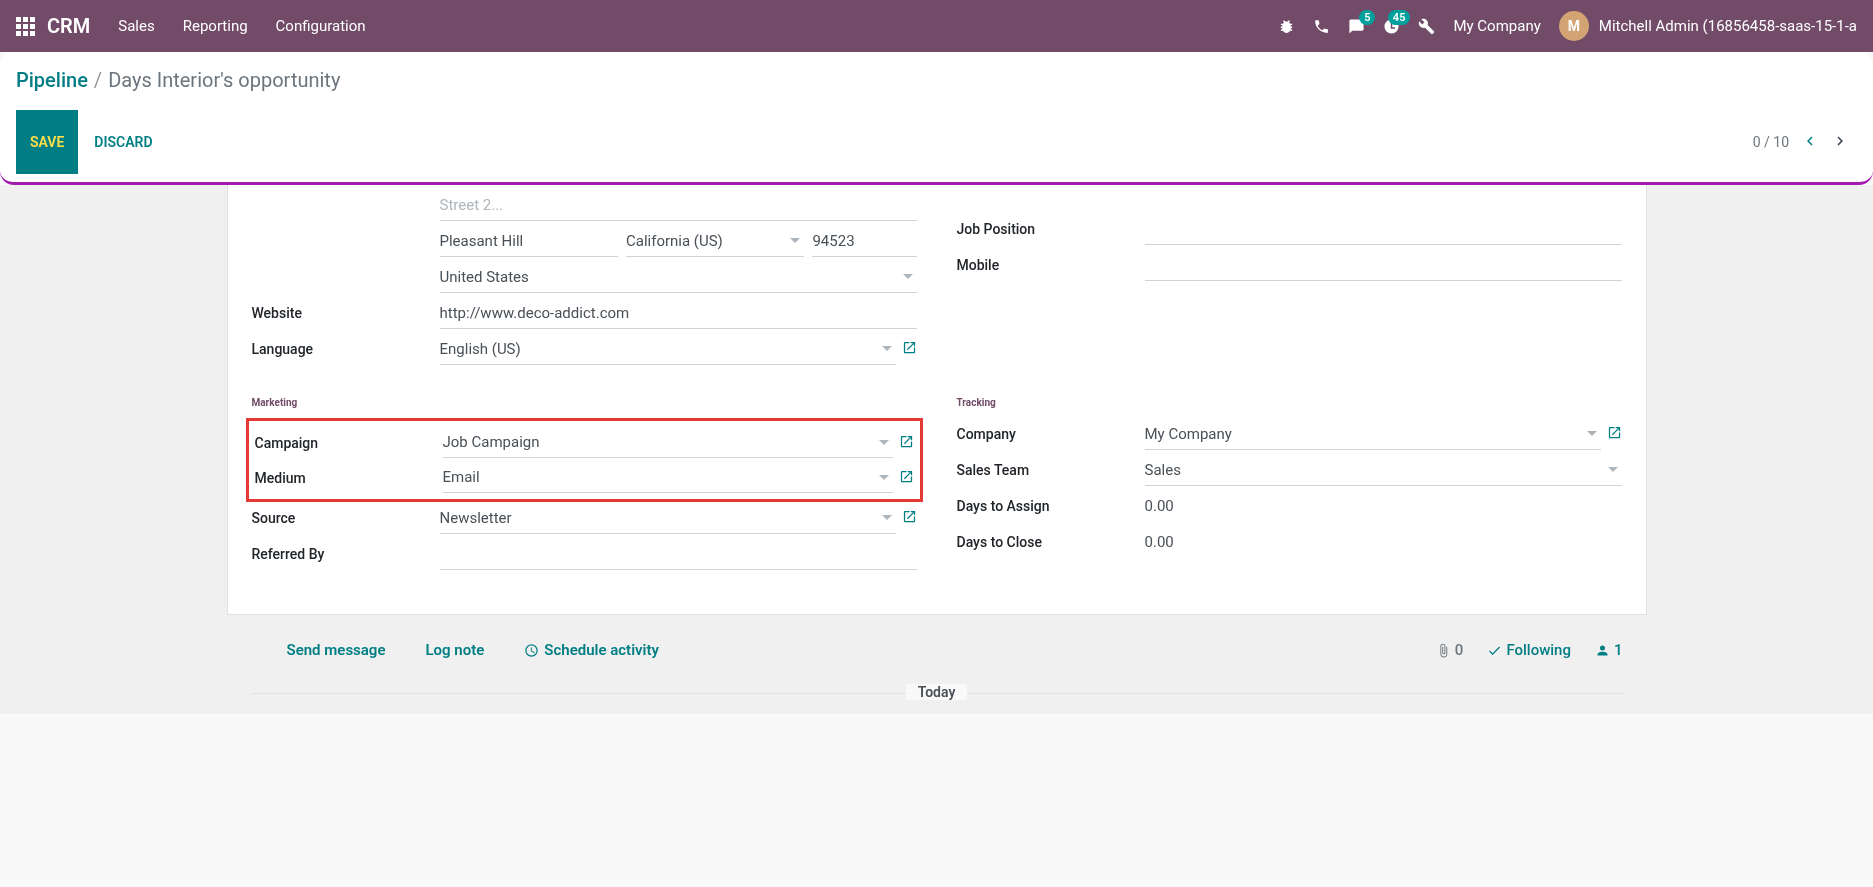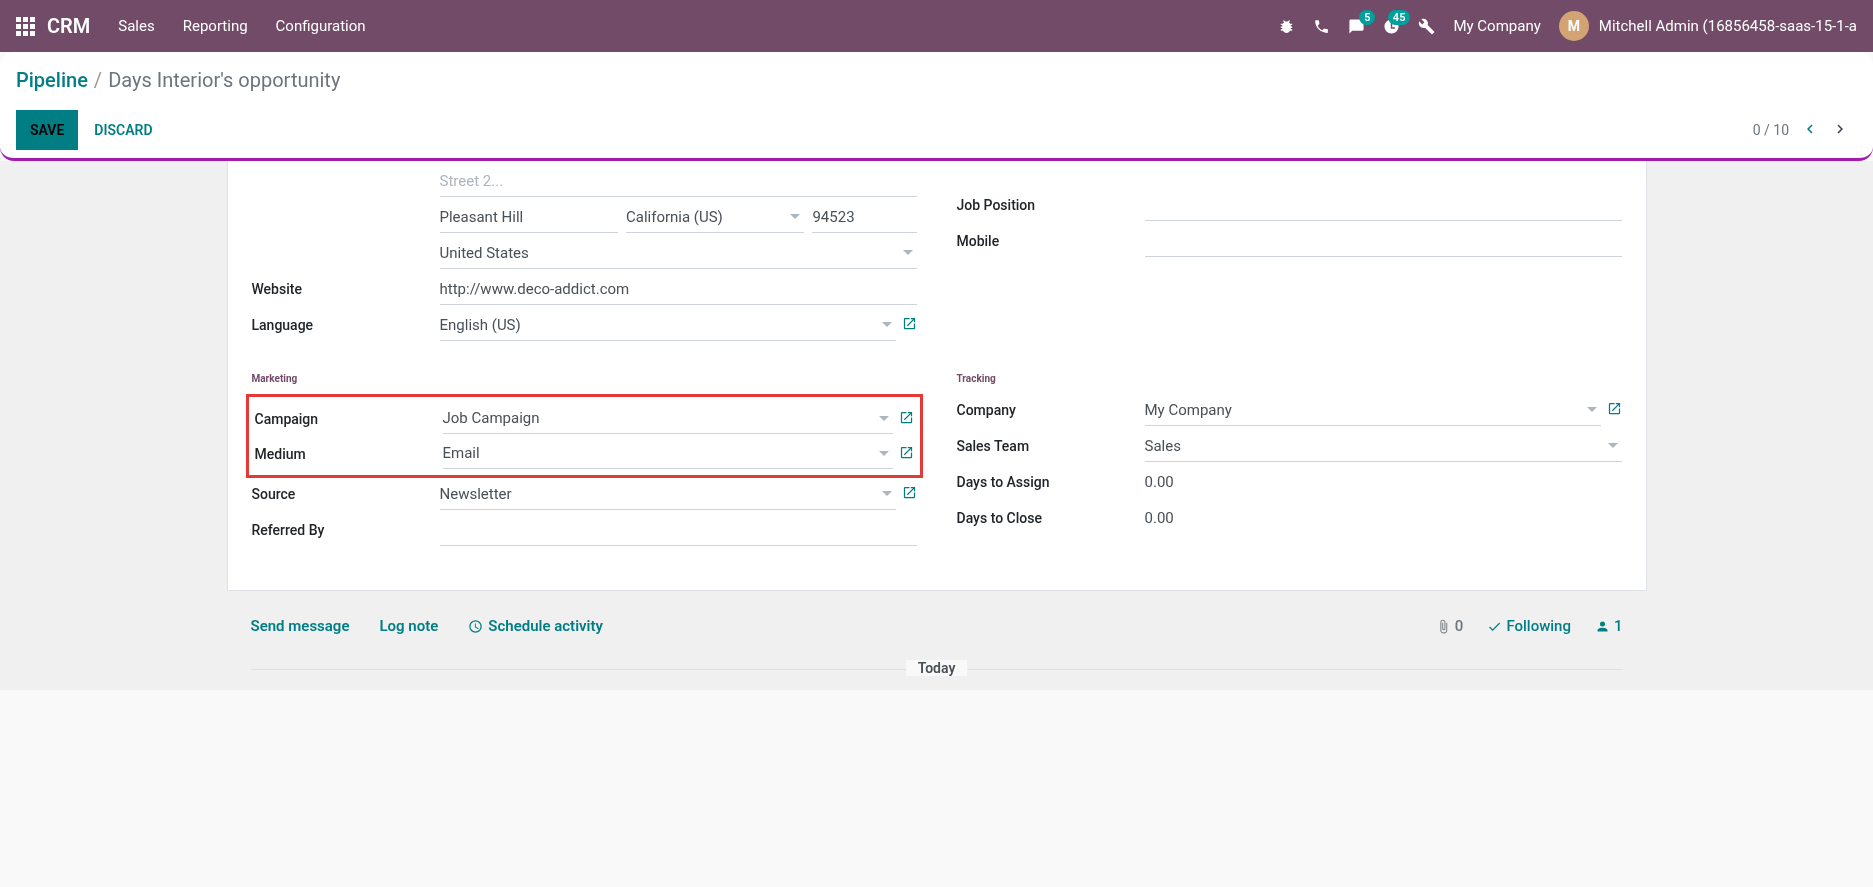--- a/index.html
+++ b/index.html
@@ -23,21 +23,21 @@
 .user-name { font-size: 15px; white-space: nowrap; }
 
 
 .sub-header { background: #fff; padding: 16px 16px 0 16px; border-bottom: 3px solid #a21caf; border-radius: 14px; }
 .breadcrumb { font-size: 20px; display: flex; align-items: center; gap: 6px; margin-bottom: 18px; }
 .breadcrumb .root { color: #017e84; font-weight: 500; }
 .breadcrumb .sep { color: #999; }
 .breadcrumb .current { color: #6c757d; }
 .action-row { display: flex; align-items: center; justify-content: space-between; padding-bottom: 8px; }
 .action-left { display: flex; align-items: center; gap: 16px; }
-.btn-save { background: #017e84; color: #000000; border: none; padding: 12px 14px; font-size: 14px; font-weight: 600; cursor: pointer; }
+.btn-save { background: #017e84; color: #fde047; border: none; padding: 24px 14px; font-size: 14px; font-weight: 600; cursor: pointer; }
 .btn-discard { background: none; border: none; color: #017e84; font-size: 14px; font-weight: 600; cursor: pointer; }
 .action-right { display: flex; align-items: center; gap: 12px; padding-right: 8px;}
 .pager { color: #6c757d; font-size: 14px; }
 .nav-arrows { display: flex; gap: 12px; }
 .nav-arrow { cursor: pointer; color: #374151; }
 .nav-arrow svg { width: 18px; height: 18px; fill: currentColor; }
 .nav-arrow.prev { color: #017e84; }
 
 
 .form-sheet { background: #fff; margin: 0 auto; max-width: 1420px; padding: 0 24px 40px 24px; border: 1px solid #dee2e6; border-top: none; }
@@ -63,21 +63,21 @@
 .section-title { color: #714b67; font-size: 10px; font-weight: 700; margin: 24px 0 10px 0; }
 
 .highlight-box { border: 3px solid #e53935; padding: 4px 2px; margin-left: -6px; margin-right: -6px; }
 .highlight-box .field-row { margin-bottom: 0; padding: 2px 4px; }
 
 .static-value { font-size: 15px; color: #495057; padding: 4px 0; }
 
 
 .chatter { max-width: 1420px; margin: 0 auto; padding: 20px 24px; }
 .chatter-top { display: flex; align-items: center; justify-content: space-between; padding: 6px 0; }
-.chatter-actions { display: flex; gap: 30px; align-items: center; }
+.chatter-actions { display: flex; gap: 40px; align-items: center; margin-left: 36px; }
 .chatter-btn { color: #017e84; font-size: 15px; font-weight: 600; cursor: pointer; display: flex; align-items: center; gap: 5px; }
 .chatter-btn svg { width: 15px; height: 15px; fill: currentColor; }
 .chatter-right { display: flex; gap: 24px; align-items: center; }
 .chatter-stat { display: flex; align-items: center; gap: 4px; font-size: 15px; font-weight: 500; }
 .chatter-stat.attach { color: #6c757d; }
 .chatter-stat.follow { color: #017e84; }
 .chatter-stat.people { color: #017e84; }
 .chatter-stat svg { width: 15px; height: 15px; fill: currentColor; }
 .chatter-divider { border-top: 1px solid #dee2e6; margin-top: 28px; position: relative; }
 .chatter-today { position: absolute; left: 50%; top: -10px; transform: translateX(-50%); background: #f9f9f9; padding: 0 12px; font-weight: 600; font-size: 14px; color: #495057; }

